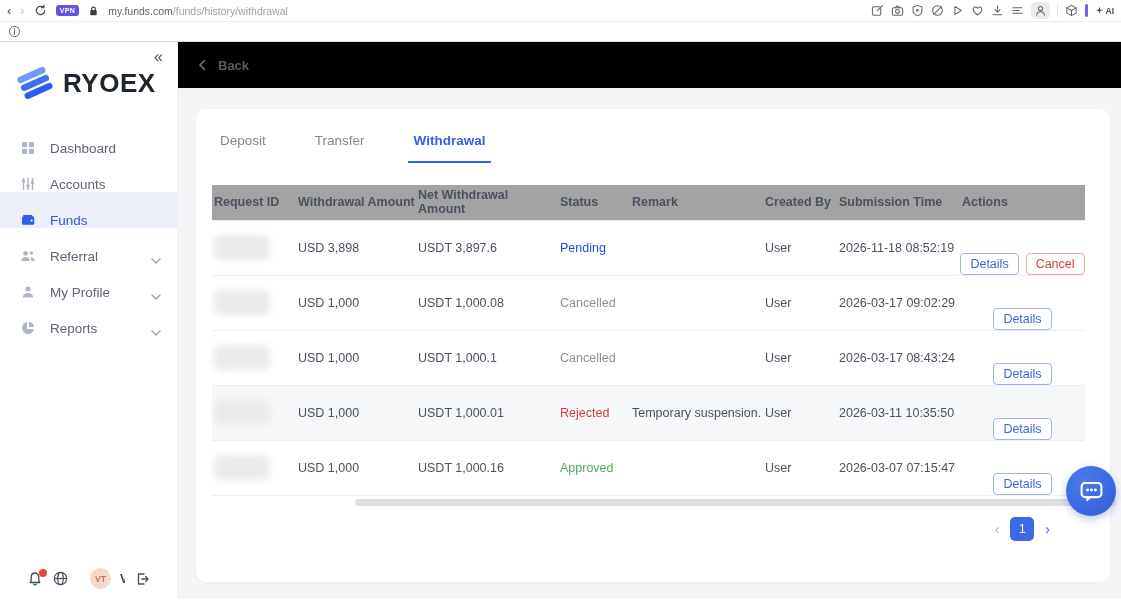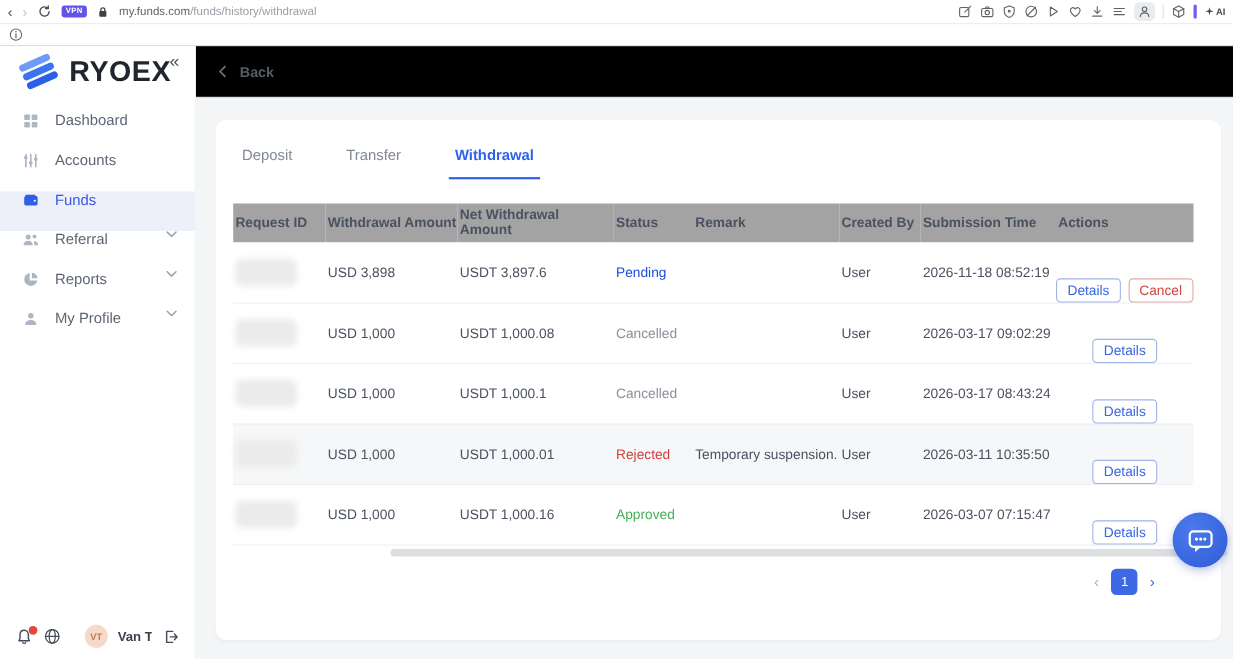--- a/index.html
+++ b/index.html
@@ -23,27 +23,27 @@
 
   
   .notif-bar { height:21px; display:flex; align-items:center; gap:10px; padding:0 8px; background:#fff; border-top:1px solid #ececec; border-bottom:1px solid #d9d9d9; }
   .notif-text { font-size:9.5px; color:#2b2b2b; }
   .notif-btn { margin-left:auto; margin-right:10px; background:#e9eaed; border:1px solid #d0d2d6; border-radius:9px; font-size:9px; color:#3c4043; padding:2px 10px; cursor:pointer; font-family:inherit;margin-top:40px; }
 
   
   .app { height:557px; display:flex; }
   .sidebar { width:178px; background:#fff; border-right:1px solid #eef0f2; position:relative; flex-shrink:0; }
   .collapse-icon { position:absolute; top:6px; right:14px; font-size:16px; color:#4a5260; cursor:pointer; }
-  .logo-row { display:flex; align-items:center; gap:9px; margin:6px 0 0 16px; }
+  .logo-row { display:flex; align-items:center; gap:9px; margin:24px 0 0 16px; }
   .brand { font-size:26px; font-weight:800; letter-spacing:.5px; color:#20262e; }
   .nav { margin-top:20px; }
-  .nav-item { height:36px; display:flex; align-items:flex-start; gap:14px; padding:0 16px 0 20px; font-size:13.5px; color:#5d6575; cursor:pointer; }
+  .nav-item { height:36px; display:flex; align-items:flex-end; gap:14px; padding:0 16px 0 20px; font-size:13.5px; color:#5d6575; cursor:pointer; }
   .nav-item .chev { margin-left:auto; }
   .nav-item.active { background:#edeffa; color:#3558df; }
-  .user-bar { position:absolute; left:0; right:0; bottom:10px; display:flex; align-items:center; gap:9px; padding:0 14px; }
+  .user-bar { position:absolute; left:0; right:0; bottom:10px; display:flex; align-items:center; gap:9px; padding:0 27px; }
   .bell-wrap { position:relative; }
   .red-dot { position:absolute; top:-2px; right:-4px; width:8px; height:8px; border-radius:50%; background:#e8453c; }
   .avatar { width:21px; height:21px; border-radius:50%; background:#f7d9c9; color:#bd7b57; font-size:8.5px; font-weight:bold; display:flex; align-items:center; justify-content:center; margin-left:12px; }
   .user-name { font-size:12px; font-weight:bold; color:#3a4252; flex:1; white-space:nowrap; overflow:hidden; }
 
   .main { flex:1; display:flex; flex-direction:column; background:#f4f5f7; min-width:0; }
   .page-header { height:47px; background:#000000; border-bottom:1px solid #f0f1f3; display:flex; align-items:center; gap:8px; padding-left:18px; flex-shrink:0; }
   .back-label { font-size:13px; font-weight:bold; color:#555c66; }
   .content { flex:1; padding:20px 11px 17px 18px; }
   .card { background:#fff; border-radius:10px; height:100%; padding:0 16px; box-shadow:0 1px 3px rgba(20,30,60,.04); position:relative; }
@@ -210,34 +210,34 @@
             <circle cx="11.3" cy="5" r="1.8"></circle>
             <path d="M10.8 9.2c2.1 0 3.9 1.4 3.9 3.8h-3.4"></path>
           </svg>
         <span>Referral</span>
         <svg class="si chev" width="10" height="6" viewBox="0 0 10 6">
             <path d="M1 1l4 4 4-4" stroke="#98a1b0" stroke-width="1.4" fill="none" stroke-linecap="round"></path>
           </svg>
       </div>
       <div class="nav-item">
         <svg class="si" width="16" height="16" viewBox="0 0 16 16" fill="#aeb6c4">
+            <circle cx="8" cy="5" r="2.5"></circle>
+            <path d="M2.9 13.5c0-3 2.3-4.5 5.1-4.5s5.1 1.5 5.1 4.5Z"></path>
+          </svg>
+        <span>My Profile</span>
+        <svg class="si chev" width="10" height="6" viewBox="0 0 10 6">
+            <path d="M1 1l4 4 4-4" stroke="#98a1b0" stroke-width="1.4" fill="none" stroke-linecap="round"></path>
+          </svg>
+      </div>
+      <div class="nav-item">
+        <svg class="si" width="16" height="16" viewBox="0 0 16 16" fill="#aeb6c4">
             <path d="M7 2.1A6 6 0 1 0 13.9 9H7Z"></path>
             <path d="M9 1.9A6 6 0 0 1 14.1 7H9Z"></path>
           </svg>
         <span>Reports</span>
-        <svg class="si chev" width="10" height="6" viewBox="0 0 10 6">
-            <path d="M1 1l4 4 4-4" stroke="#98a1b0" stroke-width="1.4" fill="none" stroke-linecap="round"></path>
-          </svg>
-      </div>
-      <div class="nav-item">
-        <svg class="si" width="16" height="16" viewBox="0 0 16 16" fill="#aeb6c4">
-            <circle cx="8" cy="5" r="2.5"></circle>
-            <path d="M2.9 13.5c0-3 2.3-4.5 5.1-4.5s5.1 1.5 5.1 4.5Z"></path>
-          </svg>
-        <span>My Profile</span>
         <svg class="si chev" width="10" height="6" viewBox="0 0 10 6">
             <path d="M1 1l4 4 4-4" stroke="#98a1b0" stroke-width="1.4" fill="none" stroke-linecap="round"></path>
           </svg>
       </div>
     </div>
     <div class="user-bar">
       <span class="bell-wrap">
         <svg class="si" width="16" height="16" viewBox="0 0 16 16">
             <path d="M8 2C5.6 2 4.2 3.9 4.2 6.3v3.2l-1 2h9.6l-1-2V6.3C11.8 3.9 10.4 2 8 2Z" fill="none" stroke="#444c59" stroke-width="1.3" stroke-linejoin="round"></path>
             <path d="M6.6 13a1.5 1.5 0 0 0 2.8 0" fill="none" stroke="#444c59" stroke-width="1.2" stroke-linecap="round"></path>

